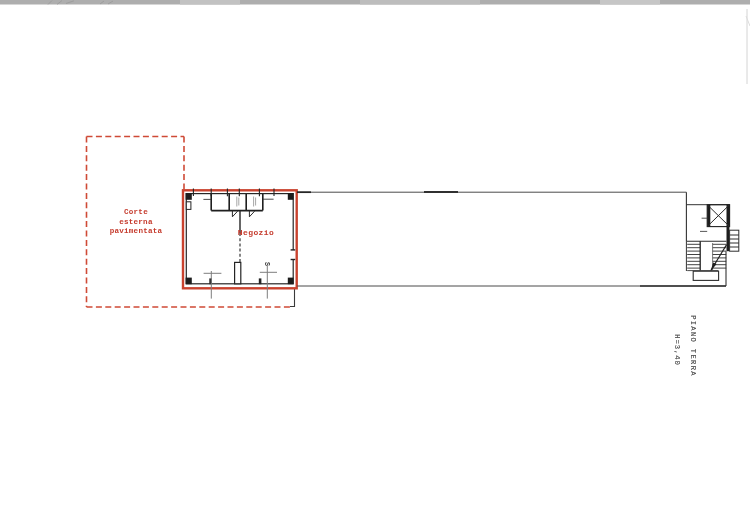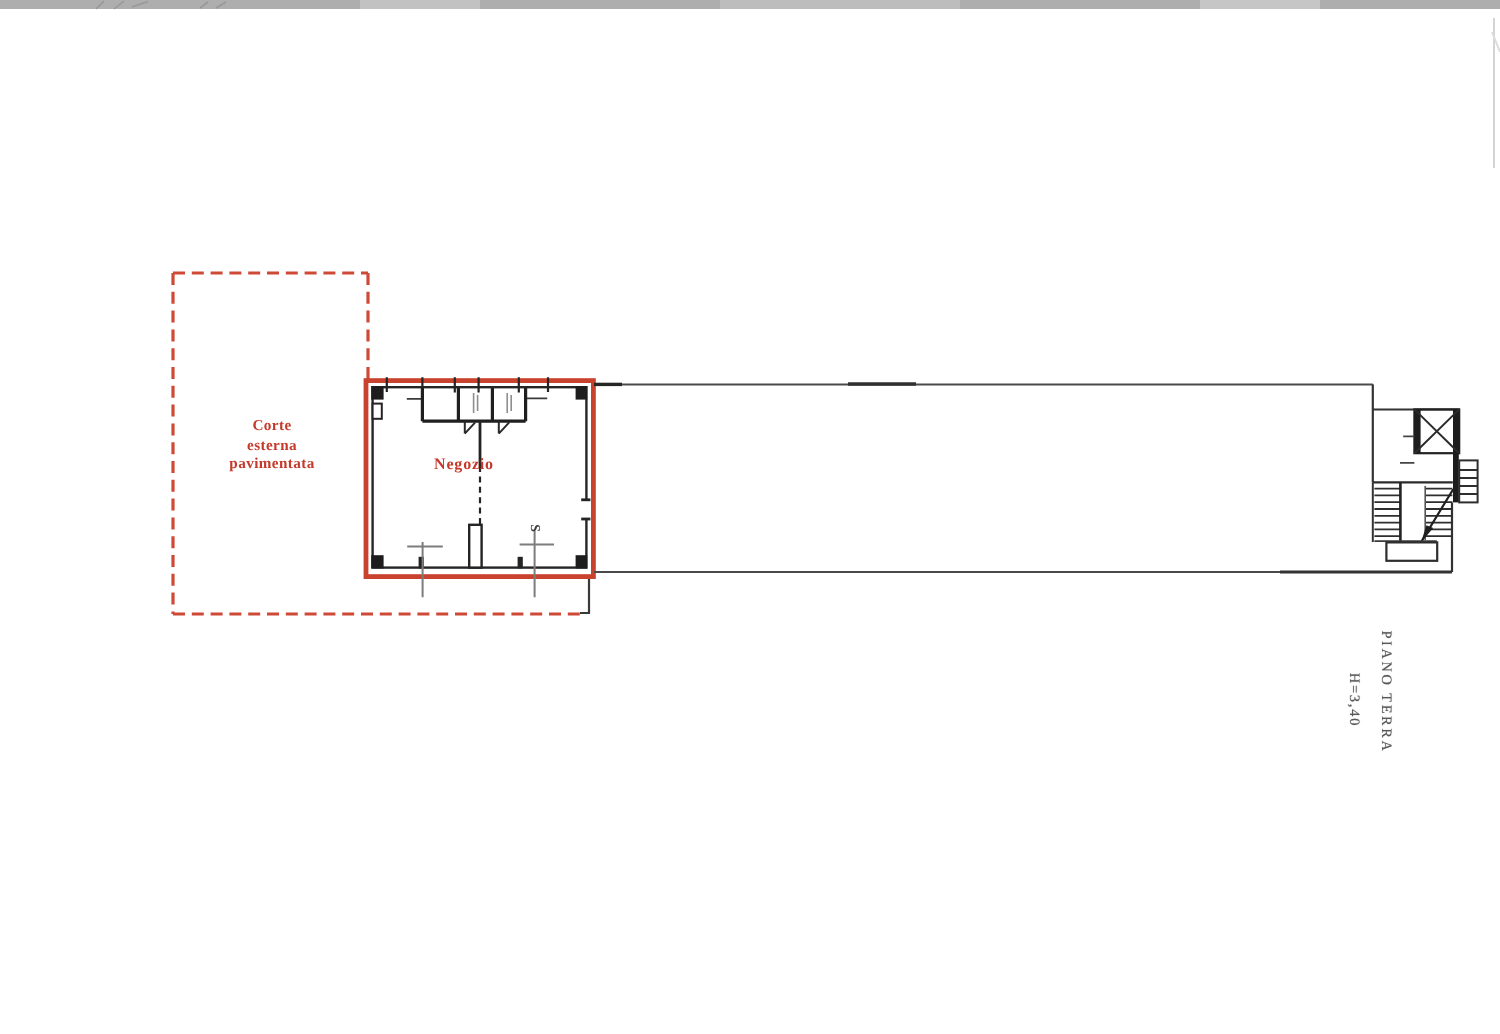--- a/index.html
+++ b/index.html
@@ -1,23 +1,23 @@
 <!DOCTYPE html>
 <html><head>
 <meta charset="utf-8">
 <style>
   html,body{margin:0;padding:0;background:#ffffff;}
   #page{position:relative;width:750px;height:448px;background:#ffffff;overflow:hidden;
-        font-family:Liberation Serif, serif;}
+        font-family:Liberation Mono, monospace;}
   #page svg{position:absolute;left:0;top:0;}
   .lbl{position:absolute;white-space:nowrap;}
   .red-text{color:#c53a2c;font-weight:bold;}
   #courtyard-label{left:136px;top:208px;transform:translateX(-50%);font-size:7.6px;
         line-height:9.6px;text-align:center;letter-spacing:0.2px;}
-  #shop-label{left:232px;top:232px;transform:translate(-50%,-50%);font-size:8px;letter-spacing:0.4px;}
+  #shop-label{left:256px;top:232px;transform:translate(-50%,-50%);font-size:8px;letter-spacing:0.4px;}
   #s-mark{left:267px;top:264px;transform:translate(-50%,-50%) rotate(90deg);
         font-size:6.8px;font-weight:bold;color:#3c3c3c;}
   .side-note{color:#585858;font-size:7.2px;text-shadow:0 0 0.5px #8a8a8a;}
   #side-note-floor{left:693px;top:346px;transform:translate(-50%,-50%) rotate(90deg);letter-spacing:1.3px;}
   #side-note-height{left:677px;top:350px;transform:translate(-50%,-50%) rotate(90deg);letter-spacing:0.9px;}
 </style>
 </head>
 <body>
 
 <div id="page">

